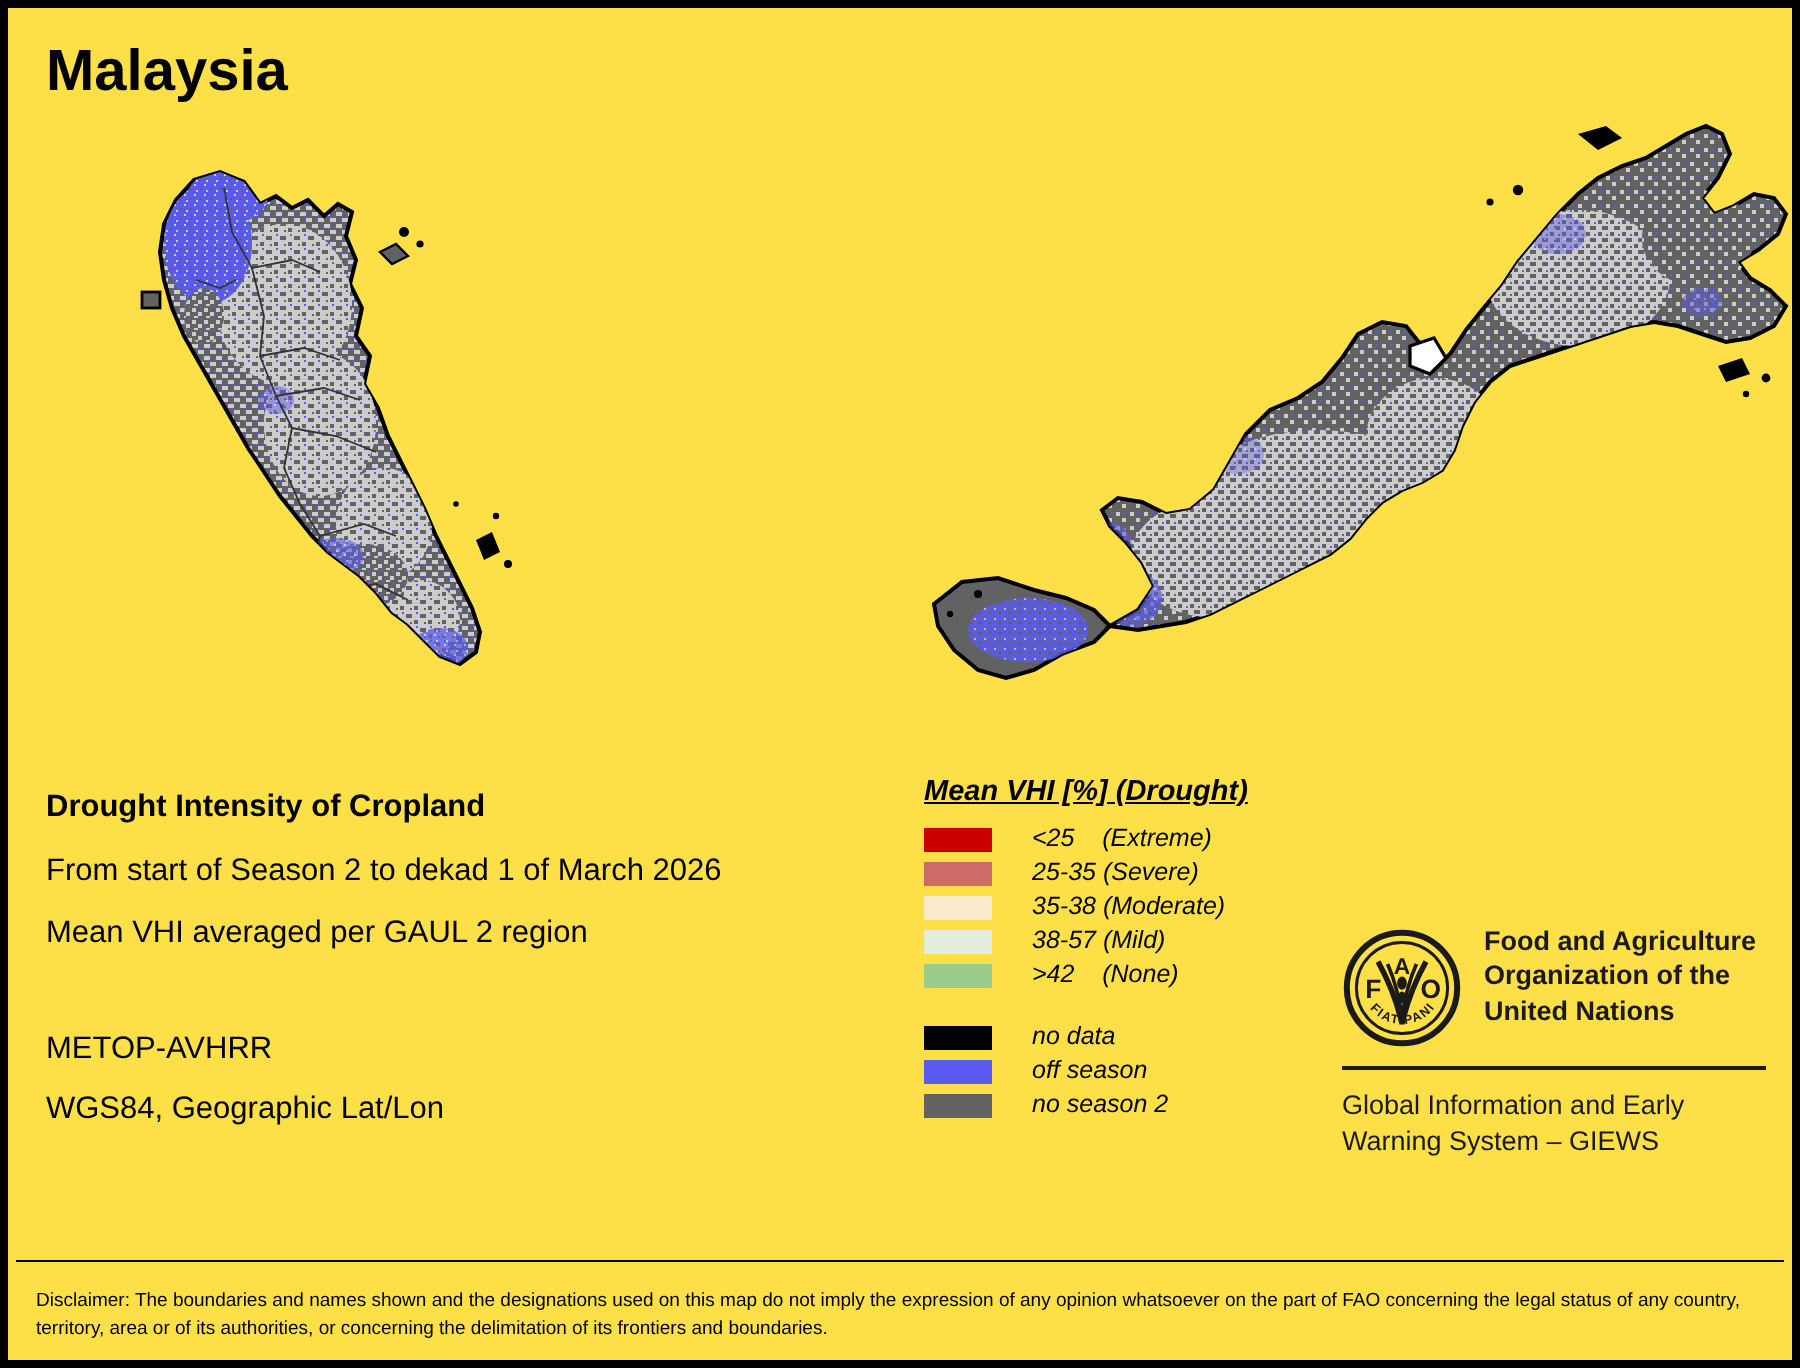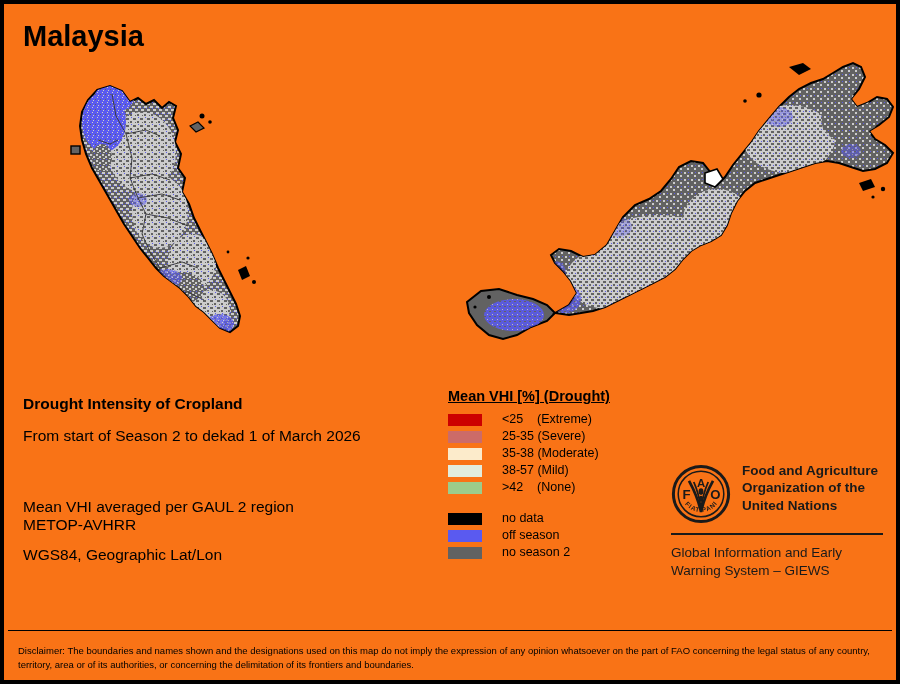--- a/index.html
+++ b/index.html
@@ -1,34 +1,34 @@
 <!DOCTYPE html>
 <html><head>
 <meta charset="utf-8">
 <style>
   html,body{margin:0;padding:0;background:#fff;}
   body{width:900px;height:684px;overflow:hidden;font-family:"Liberation Sans",sans-serif;}
   #page{position:relative;width:900px;height:684px;box-sizing:border-box;
         border-left:4px solid #000;border-top:4px solid #000;
-        border-right:4px solid #000;border-bottom:4px solid #000;background:#f97316;}
+        border-right:4px solid #000;border-bottom:4px solid #000;background:#fde047;}
 
   #title{position:absolute;left:19px;top:18px;font-size:29px;font-weight:bold;
          letter-spacing:0px;color:#000;line-height:1;}
 
   #map-peninsula{position:absolute;left:38px;top:78px;width:250px;height:275px;}
   #map-borneo{position:absolute;left:455px;top:55px;width:445px;height:300px;}
 
   .info-line{position:absolute;left:19px;font-size:15.5px;color:#000;white-space:nowrap;}
   #info-title{top:391px;font-weight:bold;font-size:15.5px;}
   #info-period{top:423px;}
-  #info-metric{top:454px;margin-top:40px;}
+  #info-metric{top:454px;}
   #info-sensor{top:512px;}
   #info-proj{top:542px;}
 
-  #legend{position:absolute;left:442px;top:384px;width:220px;}
+  #legend{position:absolute;left:456px;top:384px;width:220px;font-style:italic;}
   #legend-title{font-size:14.5px;font-weight:bold;text-decoration:underline;
                 color:#000;margin:0 0 5px 2px;letter-spacing:0px;}
   .legend-row{display:flex;align-items:flex-end;height:17px;}
   .legend-row .sw{width:34px;height:12.5px;margin-left:2px;flex:0 0 auto;}
   .legend-row .lb{margin-left:20px;font-size:12.5px;color:#000;white-space:pre;}
   .legend-gap{height:14px;}
 
   #fao{position:absolute;left:667px;top:458px;width:215px;}
   #fao-head{display:flex;align-items:flex-start;}
   #fao-logo{flex:0 0 auto;width:60px;height:60px;margin-top:2px;}

